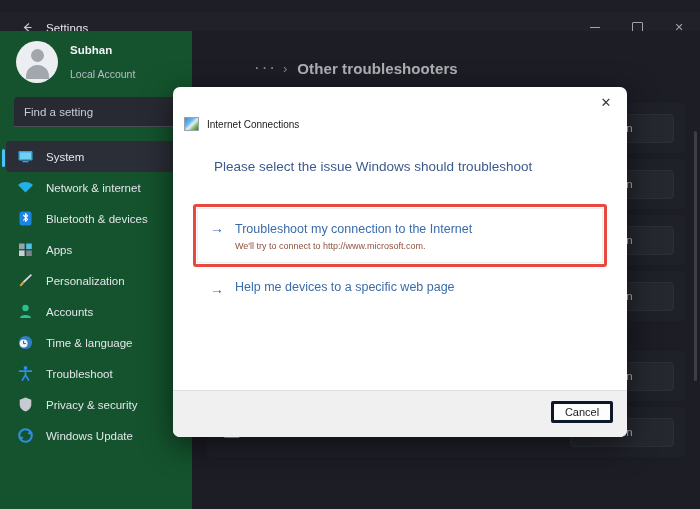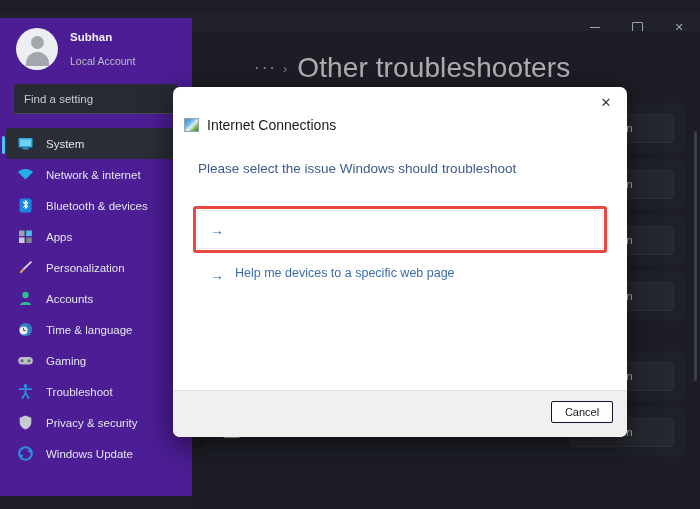--- a/index.html
+++ b/index.html
@@ -45,23 +45,23 @@
   .wc.min::after {
     content: ""; display: block; width: 10px; height: 1px; background: #9fa3ad;
   }
   .wc.max::after {
     content: ""; display: block; width: 9px; height: 9px;
     border: 1px solid #9fa3ad; border-radius: 1px;
   }
 
   
   .sidebar {
-    position: absolute; top: 18px; left: 0;
+    position: absolute; top: 31px; left: 0;
     width: 192px; height: 478px;
-    background: #4c1d95;
+    background: #14532d;
   }
   .profile {
     display: flex; align-items: center;
     padding: 10px 0 10px 16px;
     height: 62px;
   }
   .avatar {
     width: 42px; height: 42px; border-radius: 50%;
     background: #eceef1;
     position: relative; flex: 0 0 auto;
@@ -125,21 +125,21 @@
     width: 508px; height: 478px;
     background: #23252f;
   }
   .breadcrumb {
     display: flex; align-items: center;
     padding: 18px 0 0 62px;
     height: 56px;
   }
   .bc-dots { color: #c3c7d1; font-size: 17px; letter-spacing: 2px; }
   .bc-sep { color: #b4b8c3; font-size: 13px; margin: 0 10px 0 6px; }
-  .bc-title { color: #f3f5f9; font-size: 28px; font-weight: normal; letter-spacing: 0.1px; }
+  .bc-title { color: #f3f5f9; font-size: 15px; font-weight: bold; letter-spacing: 0.1px; }
 
   .rows { position: absolute; top: 72px; left: 0; width: 508px; }
   .srow {
     position: relative;
     margin: 0 14px 6px 14px;
     height: 50px;
     background: #282a34;
     border-radius: 6px;
     display: flex; align-items: center;
     padding: 0 12px 0 16px;
@@ -188,25 +188,25 @@
     display: flex; align-items: center;
     padding: 30px 0 0 11px;
   }
   .ic-icon {
     width: 15px; height: 14px; margin-right: 8px;
     border: 1px solid #9aa3ad;
     background:
       linear-gradient(135deg, #3f8fd0 0%, #69b6e8 35%, #e0eefa 55%, #7fc05a 75%, #3e7a2c 100%);
     flex: 0 0 auto;
   }
-  .ic-title { color: #1b1b1b; font-size: 14px; }
+  .ic-title { color: #1b1b1b; font-size: 10px; }
 
   .dlg-prompt {
     color: #3b5a8c; font-size: 13.5px;
-    padding: 28px 0 0 25px;
+    padding: 28px 0 0 41px;
   }
 
   .options { padding: 30px 20px 0 20px; }
 
   .opt-highlight {
     border: 3px solid #e8483f;
     border-radius: 3px;
     padding: 1px;
   }
   .opt {
@@ -226,21 +226,21 @@
   .dlg-footer {
     position: absolute; left: 0; bottom: 0;
     width: 454px; height: 47px;
     background: #f0f0f0;
     border-top: 1px solid #dfdfdf;
   }
   .cancelbtn {
     position: absolute; right: 14px; top: 10px;
     width: 62px; height: 22px;
     background: #fdfdfd;
-    border: 1px solid #0f172a;
+    border: 3px solid #0f172a;
     border-radius: 2px;
     color: #1a1a1a; font-size: 11px;
     display: flex; align-items: center; justify-content: center;
   }
 </style>
 </head>
 <body>
 
 <div id="app">
 
@@ -344,30 +344,20 @@
         <span class="navicon">
           <svg width="17" height="17" viewBox="0 0 17 17">
             <circle cx="8.5" cy="8.5" r="6.6" fill="#2f7fc4"></circle>
             <circle cx="6.6" cy="9.6" r="4" fill="#eef3f7"></circle>
             <path d="M6.6 6.8 V9.6 H8.8" stroke="#46505c" stroke-width="1" fill="none"></path>
           </svg>
         </span>
         <span class="navlabel">Time &amp; language</span>
       </div>
 
-      <div class="navitem">
-        <span class="navicon">
-          <svg width="17" height="17" viewBox="0 0 17 17">
-            <rect x="1.2" y="5" width="14.6" height="7.4" rx="3.7" fill="#b9bfc9"></rect>
-            <circle cx="5" cy="8.7" r="1.5" fill="#5f666f"></circle>
-            <circle cx="12" cy="8.7" r="1.5" fill="#5f666f"></circle>
-          </svg>
-        </span>
-        <span class="navlabel">Gaming</span>
-      </div>
 
       <div class="navitem">
         <span class="navicon">
           <svg width="17" height="17" viewBox="0 0 17 17">
             <circle cx="8.5" cy="3" r="1.9" fill="#2f8ee0"></circle>
             <path d="M2.6 6.2 H14.4" stroke="#2f8ee0" stroke-width="1.7" stroke-linecap="round"></path>
             <path d="M8.5 5.8 V10 L5.4 15 M8.5 10 L11.6 15" stroke="#2f8ee0" stroke-width="1.7" fill="none" stroke-linecap="round"></path>
           </svg>
         </span>
         <span class="navlabel">Troubleshoot</span>
@@ -451,20 +441,22 @@
     </div>
 
     <div class="dlg-prompt">Please select the issue Windows should troubleshoot</div>
 
     <div class="options">
 
       <div class="opt-highlight">
         <div class="opt">
           <span class="opt-arrow">→</span>
           <span>
+            <span class="opt-main">Troubleshoot my connection to the Internet</span>
+            <div class="opt-sub">We'll try to connect to http://www.microsoft.com.</div>
           </span>
         </div>
       </div>
 
       <div class="opt plain">
         <span class="opt-arrow">→</span>
         <span class="opt-main">Help me devices to a specific web page</span>
       </div>
 
     </div>

